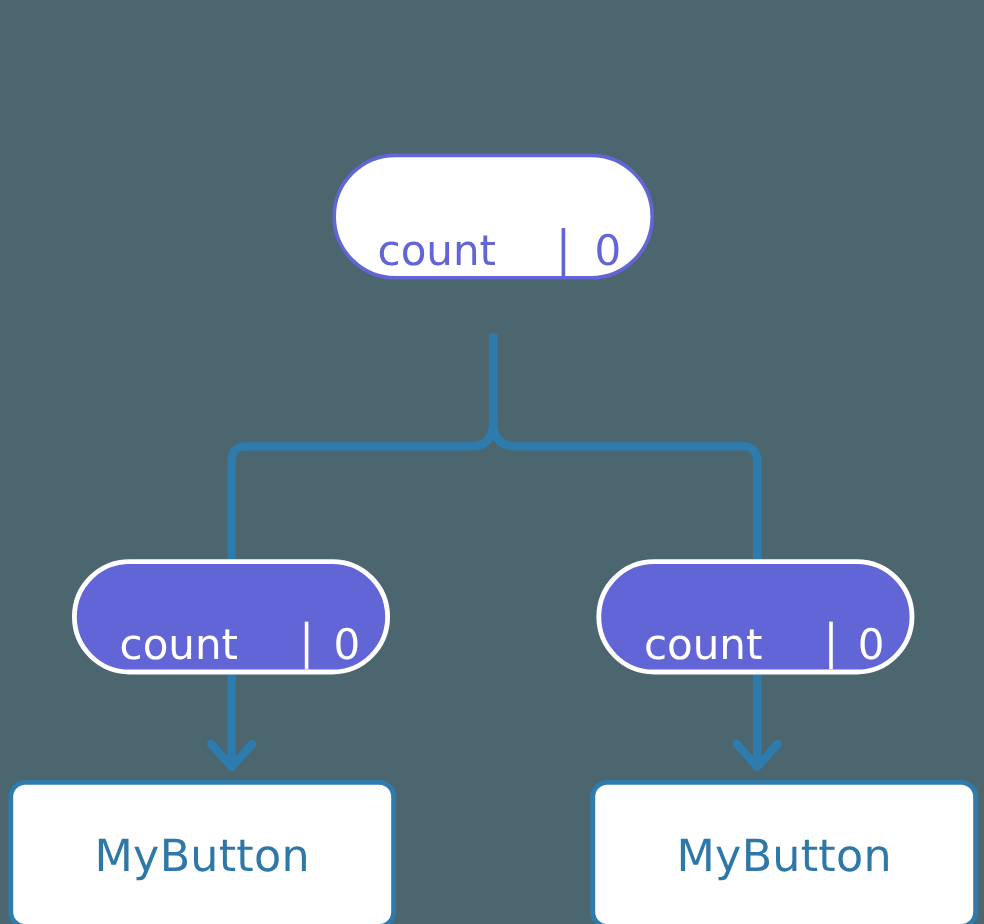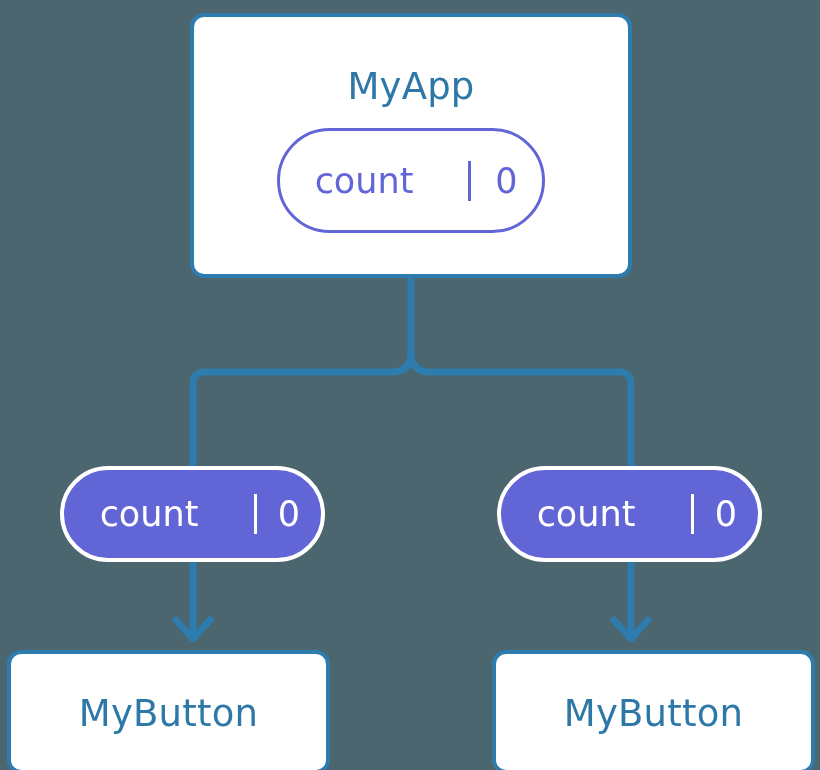--- a/index.html
+++ b/index.html
@@ -74,21 +74,21 @@
   #node-mybutton-left .component-title,
   #node-mybutton-right .component-title {
     margin-top: 38px;
   }
 
   
   .state-pill {
     position: absolute;
     z-index: 3;
     display: flex;
-    align-items: center;
+    align-items: flex-end;
     box-sizing: border-box;
     border-radius: 999px;
     overflow: hidden;
     gap: 20px;
   }
   .state-pill .pill-key,
   .state-pill .pill-value {
     display: flex;
     align-items: center;
     justify-content: center;
@@ -166,23 +166,20 @@
 
       <path d="M 193 470 L 193 638"></path>
       <path d="M 631 470 L 631 638"></path>
     </g>
     <g fill="none" stroke="#2e7cae" stroke-width="7" stroke-linecap="round" stroke-linejoin="round">
       <path d="M 176 620 L 193 639 L 210 620"></path>
       <path d="M 614 620 L 631 639 L 648 620"></path>
     </g>
   </svg>
 
-  <div class="component-box" id="node-myapp">
-    <div class="component-title">MyApp</div>
-  </div>
 
   <div class="state-pill pill-outline" id="pill-myapp-state">
     <div class="pill-key">count</div>
     <div class="pill-value">0</div>
   </div>
 
   <div class="state-pill pill-filled" id="pill-prop-left">
     <div class="pill-key">count</div>
     <div class="pill-value">0</div>
   </div>

